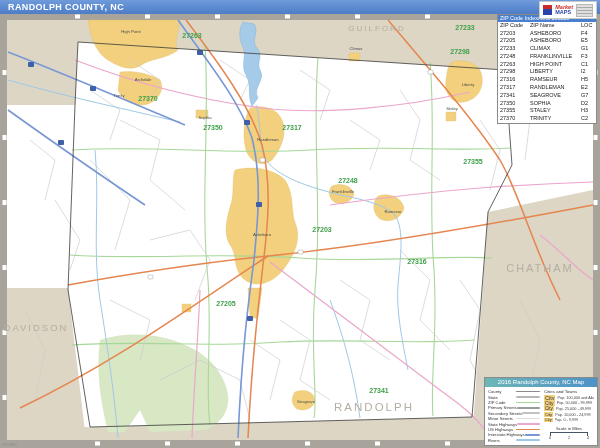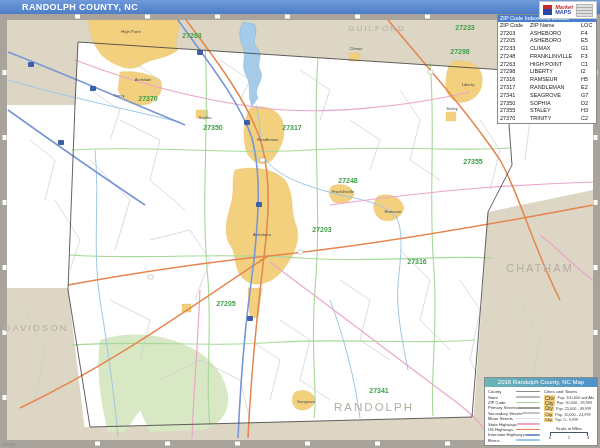--- a/index.html
+++ b/index.html
@@ -2,21 +2,21 @@
 <html><head>
 <meta charset="utf-8">
 <style>
   html,body{margin:0;padding:0;}
   body{width:600px;height:448px;position:relative;overflow:hidden;
        font-family:"Liberation Sans",sans-serif;background:#fff;}
 
   
   .titlebar{position:absolute;top:0;left:0;width:600px;height:14px;z-index:6;
     background:linear-gradient(#6f9bdb,#4e7dc6);color:#fff;font-weight:bold;
-    font-size:9px;line-height:14px;padding-left:22px;box-sizing:border-box;letter-spacing:.4px;}
+    font-size:9px;line-height:14px;padding-left:8px;box-sizing:border-box;letter-spacing:.4px;}
 
   
   .logo{position:absolute;top:1px;right:3px;height:16px;z-index:7;background:#fff;
     border:1px solid #c9c9c9;display:flex;align-items:center;padding:0 3px;gap:3px;}
   .logo .emblem{width:9px;height:10px;background:linear-gradient(#cc2a2a 45%,#2a44aa 45%);}
   .logo .words{display:flex;flex-direction:column;line-height:5px;}
   .logo .m1{color:#cc2a2a;font-weight:bold;font-style:italic;font-size:5.5px;}
   .logo .m2{color:#2a44aa;font-weight:bold;font-size:5.5px;}
   .logo .ext{width:15px;height:11px;background:#dedede;border:1px solid #b8b8b8;
     background-image:repeating-linear-gradient(#dedede 0 2px,#aaa 2px 3px);}

